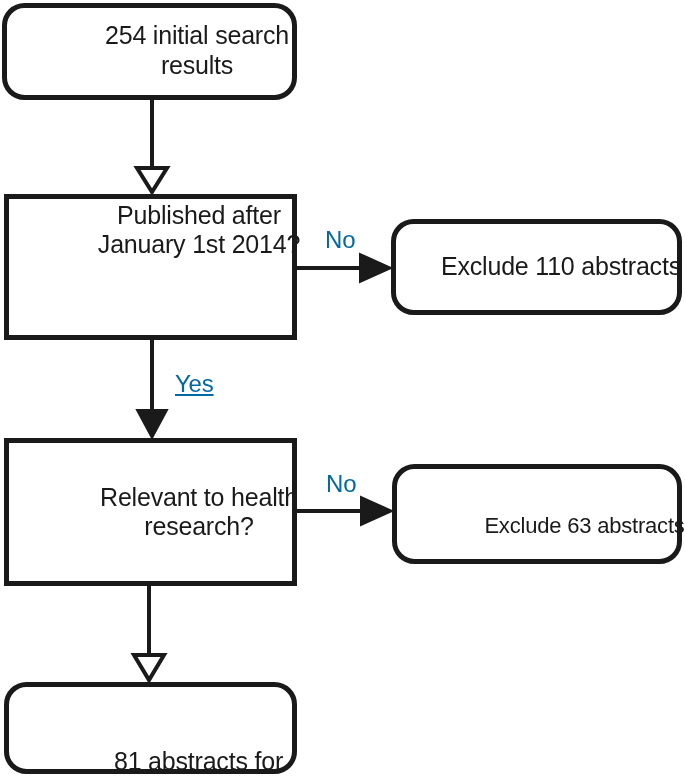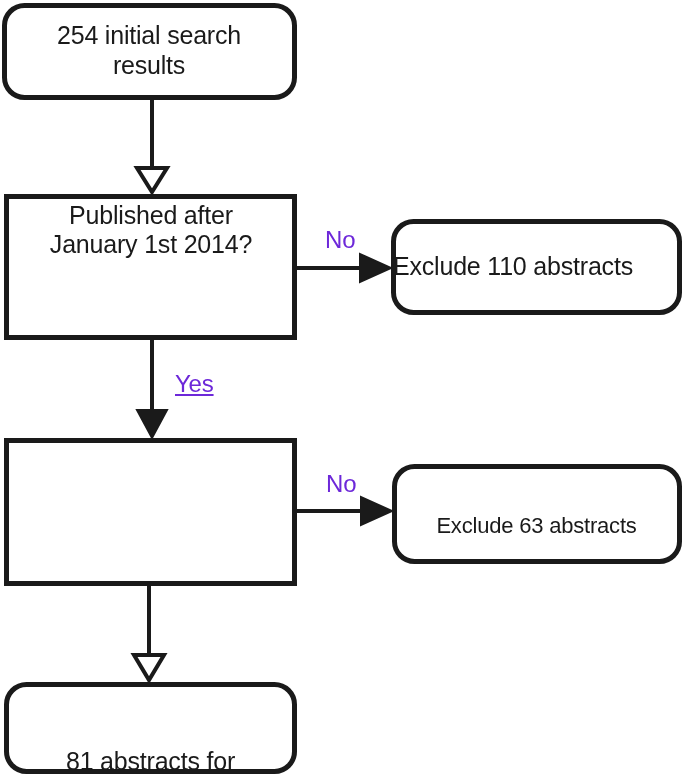--- a/index.html
+++ b/index.html
@@ -57,24 +57,25 @@
     align-items: center;
     justify-content: center;
     text-align: center;
     color: #1a1a1a;
     font-family: "Liberation Sans", sans-serif;
     font-size: 25px;
     line-height: 1.18;
     letter-spacing: -0.2px;
     white-space: pre-line;
     pointer-events: none;
+    padding-left: 48px;
   }
   .edge-label {
     position: absolute;
-    color: #6d28d9;
+    color: #0369a1;
     font-family: "Liberation Sans", sans-serif;
     font-size: 24px;
     line-height: 1;
     letter-spacing: -0.2px;
     white-space: nowrap;
     pointer-events: none;
   }
   .label-start       { left: 2px;   top: 3px;   width: 294px; height: 95px; }
   .label-decision1   { left: 6px;   top: 178px; width: 290px; height: 104px; }
   .label-exclude1    { left: 368px; top: 219px; width: 290px; height: 96px; font-size: 25px; }
@@ -122,20 +123,22 @@
   </svg>
 
   <div class="node-label label-start">254 initial search
 results</div>
 
   <div class="node-label label-decision1">Published after
 January 1st 2014?</div>
 
   <div class="node-label label-exclude1">Exclude 110 abstracts</div>
 
+  <div class="node-label label-decision2">Relevant to health
+research?</div>
 
   <div class="node-label label-exclude2">Exclude 63 abstracts</div>
 
   <div class="node-label label-final">81 abstracts for
 screening</div>
 
   <div class="edge-label label-yes">Yes</div>
 
   <div class="edge-label label-no1">No</div>
 

